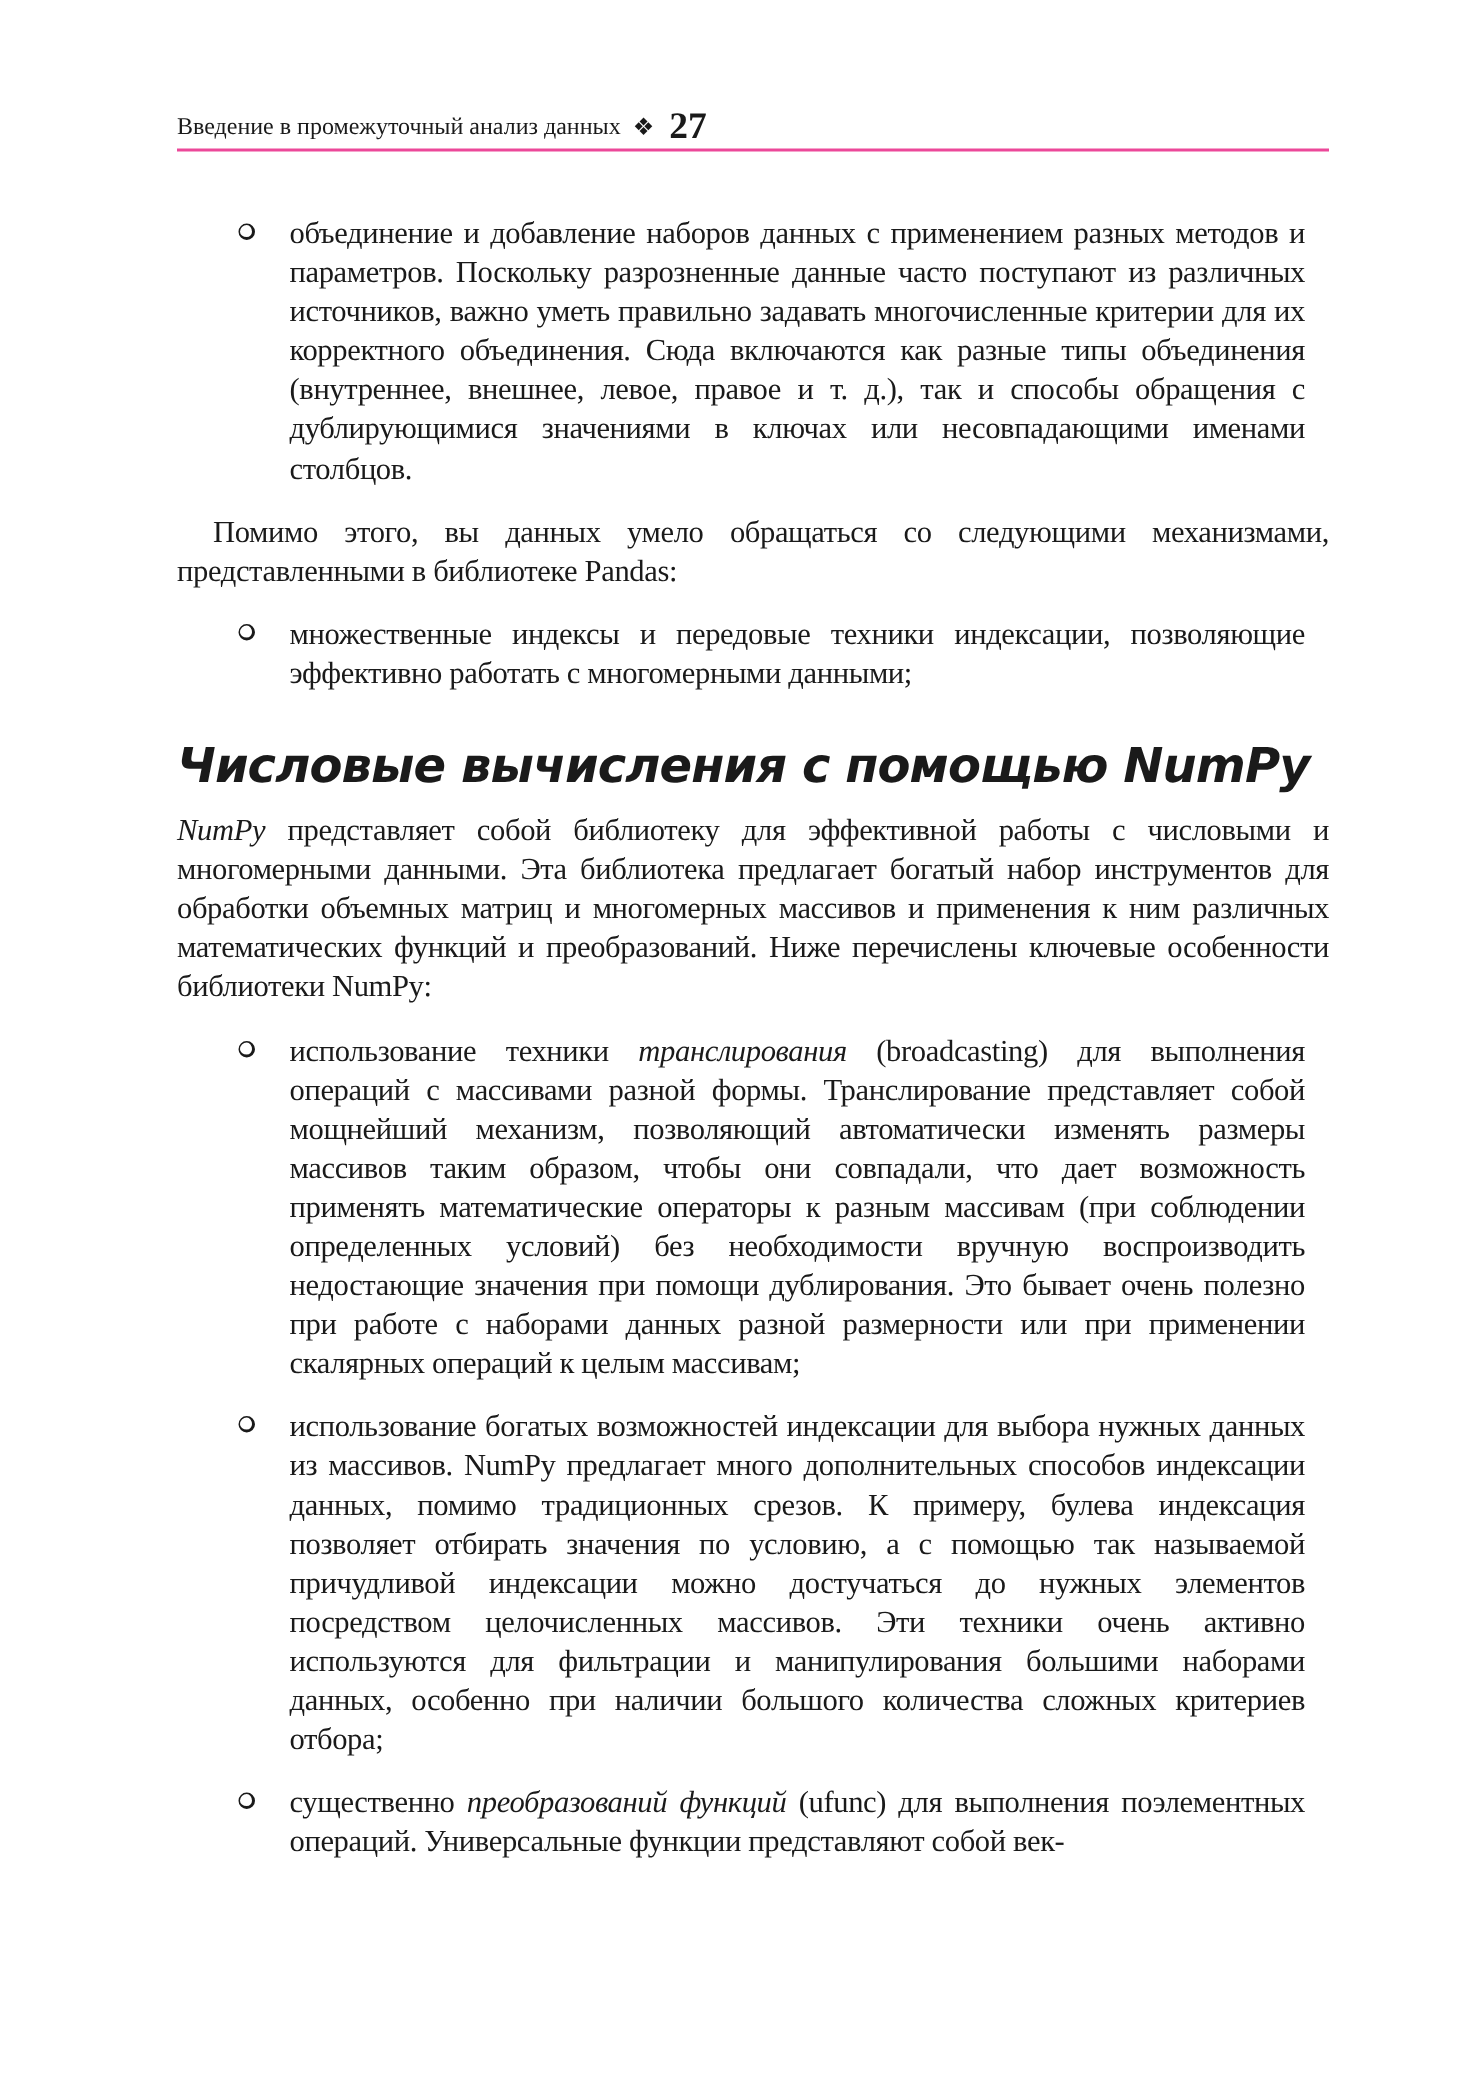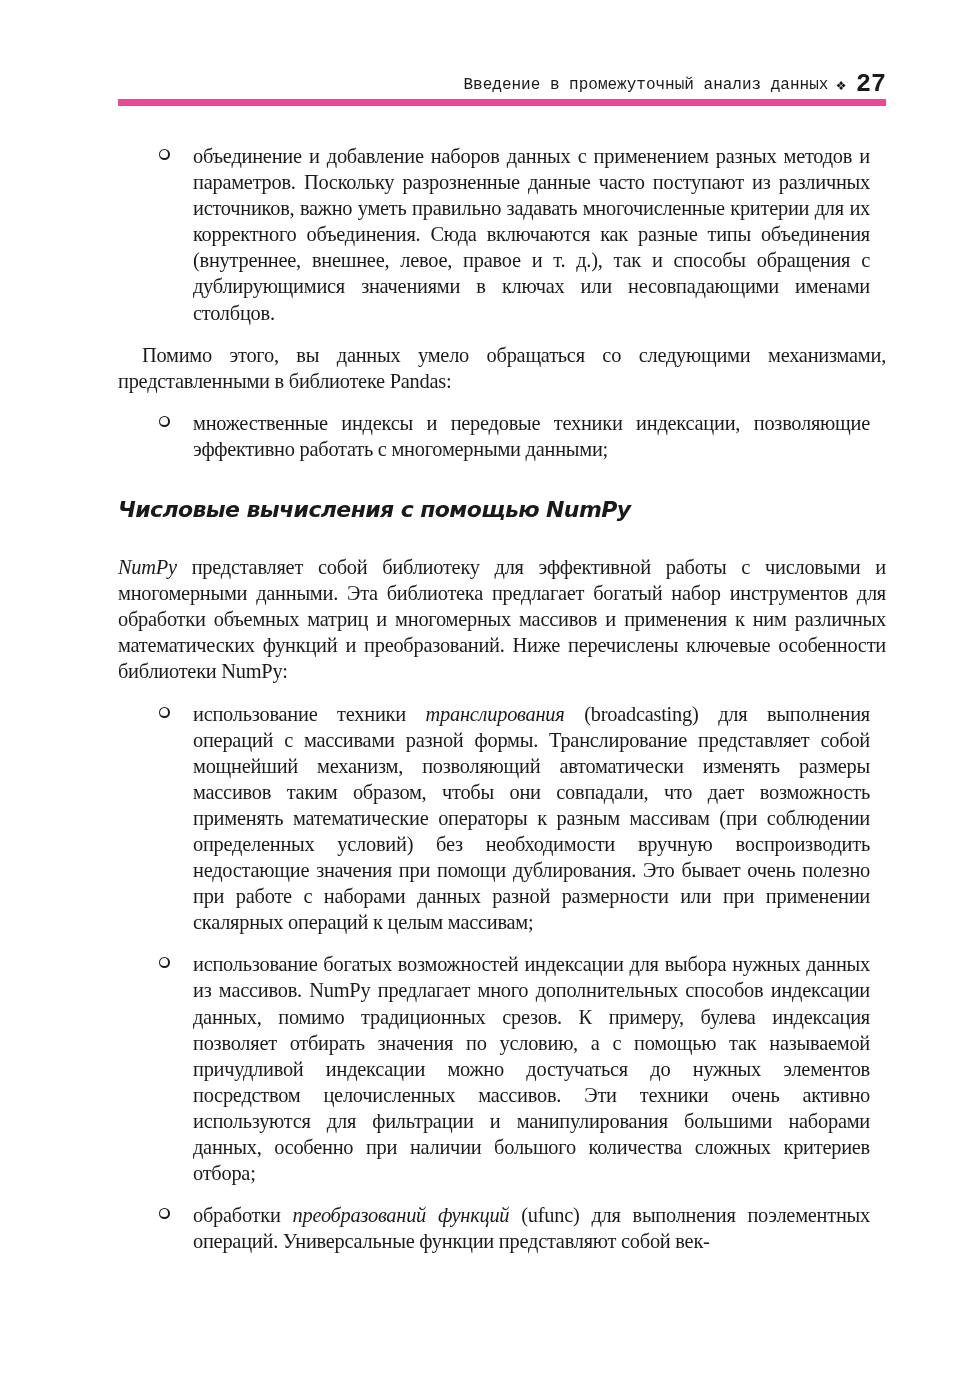--- a/index.html
+++ b/index.html
@@ -1,42 +1,42 @@
 <!DOCTYPE html>
 <html><head>
 <meta charset="utf-8">
 <style>
   html, body { margin: 0; padding: 0; background: #ffffff; }
   body { width: 974px; height: 1388px; position: relative; overflow: hidden; color: #1a1a1a; }
   .page { position: absolute; left: 118px; top: 0; width: 768px; }
   .running-head {
     position: absolute; left: 0; top: 70px; width: 768px; height: 29px;
-    border-bottom: 7px solid #ec4899;
-    display: flex; justify-content: flex-end; align-items: center;
-    font-family: Liberation Mono, monospace; font-size: 16px; color: #1a1a1a;
+    border-bottom: 2px solid #ec4899;
+    display: flex; justify-content: flex-start; align-items: center;
+    font-family: Liberation Serif, serif; font-size: 16px; color: #1a1a1a;
   }
   .running-head .ornament { margin: 0 10px 0 8px; font-size: 16px; }
   .running-head .folio { font-weight: bold; font-size: 25px; }
   .body {
     position: absolute; left: 0; top: 127px; width: 768px;
     font-family: "Liberation Serif", serif; font-size: 20.4px; line-height: 26.1px;
     text-align: justify; letter-spacing: -0.25px;
   }
   ul.bullets { list-style: none; margin: 0; padding: 0; }
   ul.bullets li { position: relative; padding-left: 59px; margin: 16px; }
   ul.bullets li .bullet {
     position: absolute; left: 25px; top: 6px; width: 11px; height: 11px;
     border: 2.5px solid #1a1a1a; border-radius: 50%; box-sizing: border-box;
     border-left-width: 1.6px; border-top-width: 1.6px;
   }
   p.para { margin: 6px 0 4px 0; text-indent: 24px; }
   p.para-noindent { margin: 0 0 4px 0; font-family: Liberation Serif, serif; }
   h2.section {
     font-family: "DejaVu Sans", sans-serif; font-style: italic; font-weight: bold;
-    font-size: 22px; margin: 33px 0 29px 0; letter-spacing: -0.6px; line-height: 30px;
+    font-size: 32px; margin: 33px 0 16px 0; letter-spacing: -0.6px; line-height: 30px;
     text-align: left;
   }
   em { font-style: italic; }
 </style>
 </head>
 <body>
 
 <div class="page">
 
   <div class="running-head">
@@ -71,18 +71,18 @@
       <li>
         <span class="bullet"></span>
         <span>использование техники </span><em>транслирования</em><span> (broadcasting) для выполнения операций с массивами разной формы. Транслирование представляет собой мощнейший механизм, позволяющий автоматически изменять размеры массивов таким образом, чтобы они совпадали, что дает возможность применять математические операторы к разным массивам (при соблюдении определенных условий) без необходимости вручную воспроизводить недостающие значения при помощи дублирования. Это бывает очень полезно при работе с наборами данных разной размерности или при применении скалярных операций к целым массивам;</span>
       </li>
       <li>
         <span class="bullet"></span>
         <span>использование богатых возможностей индексации для выбора нужных данных из массивов. NumPy предлагает много дополнительных способов индексации данных, помимо традиционных срезов. К примеру, булева индексация позволяет отбирать значения по условию, а с помощью так называемой причудливой индексации можно достучаться до нужных элементов посредством целочисленных массивов. Эти техники очень активно используются для фильтрации и манипулирования большими наборами данных, особенно при наличии большого количества сложных критериев отбора;</span>
       </li>
       <li>
         <span class="bullet"></span>
-        <span>обработки </span><em>преобразований функций</em><span> (ufunc) для выполнения поэлементных операций. Универсальные функции представляют собой век-</span>
+        <span>существенно </span><em>преобразований функций</em><span> (ufunc) для выполнения поэлементных операций. Универсальные функции представляют собой век-</span>
       </li>
     </ul>
 
   </div>
 </div>
 
 </body></html>

